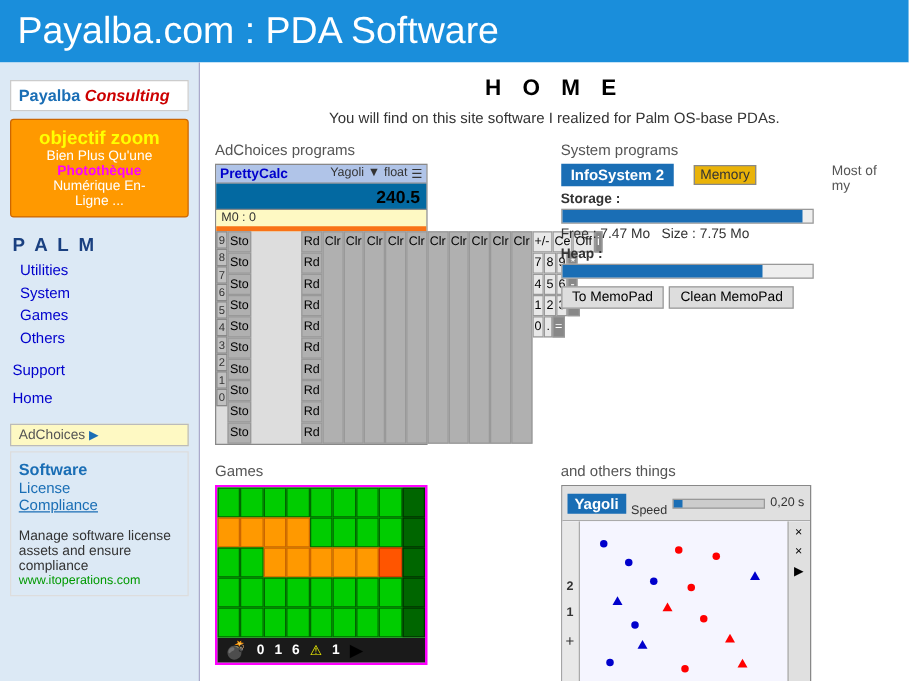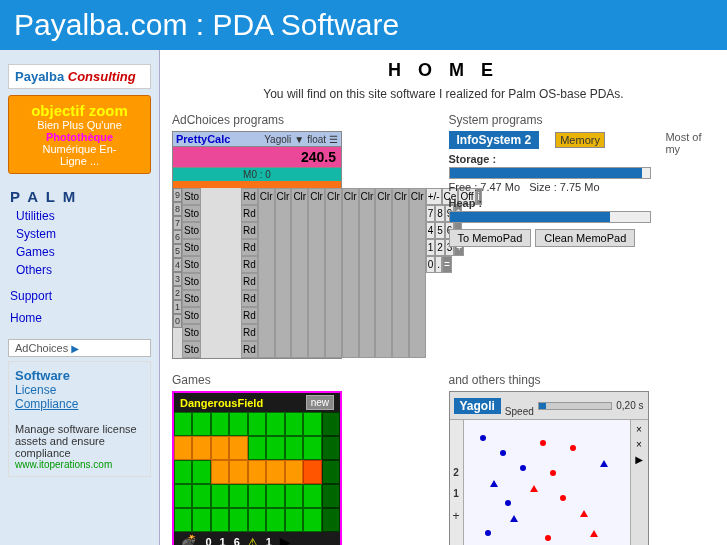--- a/index.html
+++ b/index.html
@@ -73,21 +73,21 @@
 
     .sidebar-support, .sidebar-home {
       padding: 4px 10px;
       color: #00c;
       cursor: pointer;
       font-size: 12px;
     }
 
     .ad-choices-bar {
       margin: 10px 8px 4px 8px;
-      background: #ffffff;
+      background: #fef9c3;
       border: 1px solid #bbb;
       padding: 2px 6px;
       font-size: 11px;
       color: #555;
       display: flex;
       align-items: center;
     }
     .ad-choices-icon { color: #1a6eb5; font-size: 10px; margin-left: 3px; }
 
     .ad-block {
@@ -155,36 +155,35 @@
       background: #b0c4e8;
       border-bottom: 1px solid #888;
       align-items: center;
       padding: 1px 3px;
       justify-content: space-between;
     }
     .calc-top-bar .calc-name { font-weight: bold; color: #00c; font-size: 11px; }
     .calc-top-bar .calc-controls { display: flex; gap: 3px; font-size: 10px; color: #333; }
 
     .calc-display {
-      background: #ec4899;
+      background: #0369a1;
       text-align: right;
       padding: 2px 5px;
       font-size: 14px;
       font-weight: bold;
       color: #000;
       border-bottom: 1px solid #888;
     }
 
     .calc-mode {
-      background: #14b8a6;
+      background: #fef9c3;
       padding: 1px 4px;
       font-size: 10px;
       color: #333;
-      border-bottom: 7px solid #f97316;
-      text-align: center;
+      border-bottom: 4px solid #f97316;
     }
 
     .calc-row-label {
       background: #c0c0c0;
       border: 1px solid #888;
       font-size: 9px;
       text-align: center;
       padding: 1px;
       color: #333;
     }
@@ -607,24 +606,20 @@
         </div>
       </div>
 
     </div>
 
     <div class="games-row">
 
       <div class="game-col">
         <div class="game-col-label">Games</div>
         <div class="dfield-widget">
-          <div class="dfield-top">
-            <span class="dfield-title">DangerousField</span>
-            <span class="dfield-new-btn">new</span>
-          </div>
 
           <div class="dfield-board">
 
             <div style="display:flex;flex-direction:column;width:100%;height:100%;">
               <div style="display:flex;flex:1;">
                 <div style="flex:1;background:#0c0;border:0.5px solid #060;"></div>
                 <div style="flex:1;background:#0c0;border:0.5px solid #060;"></div>
                 <div style="flex:1;background:#0c0;border:0.5px solid #060;"></div>
                 <div style="flex:1;background:#0c0;border:0.5px solid #060;"></div>
                 <div style="flex:1;background:#0c0;border:0.5px solid #060;"></div>

